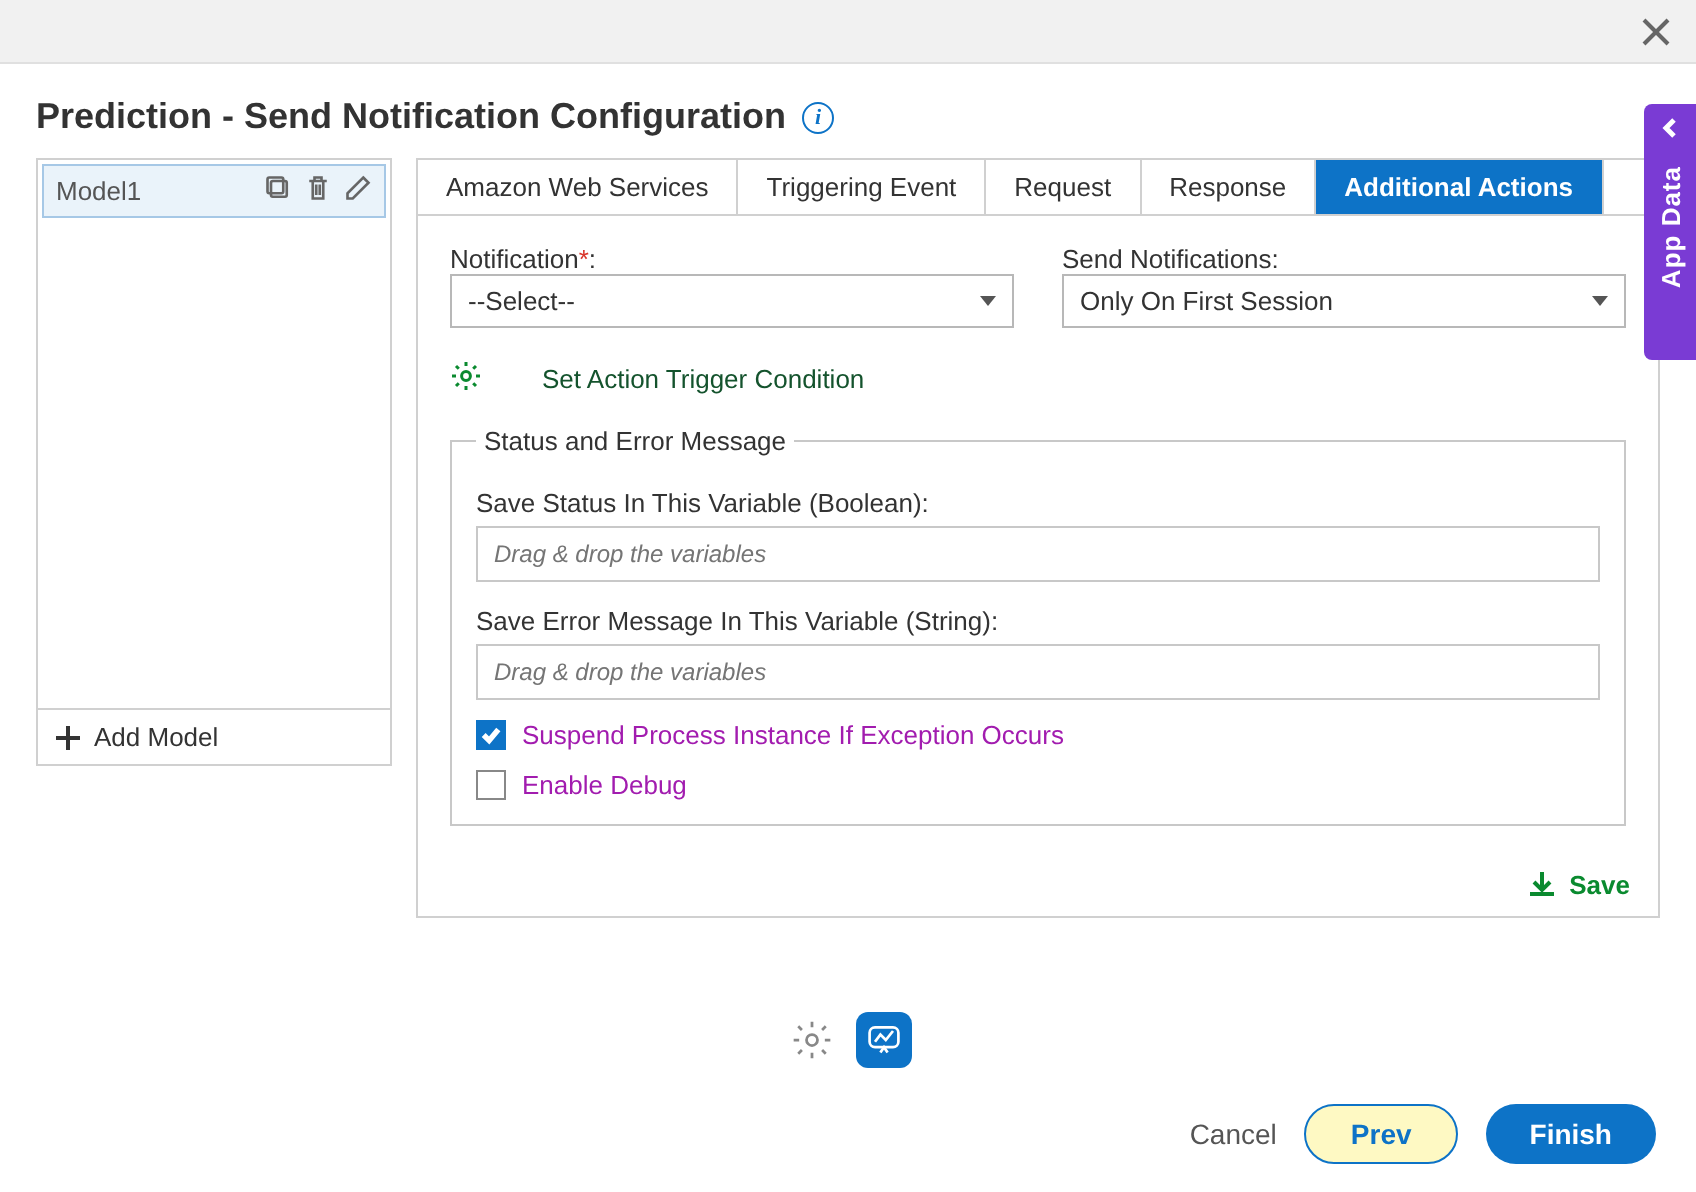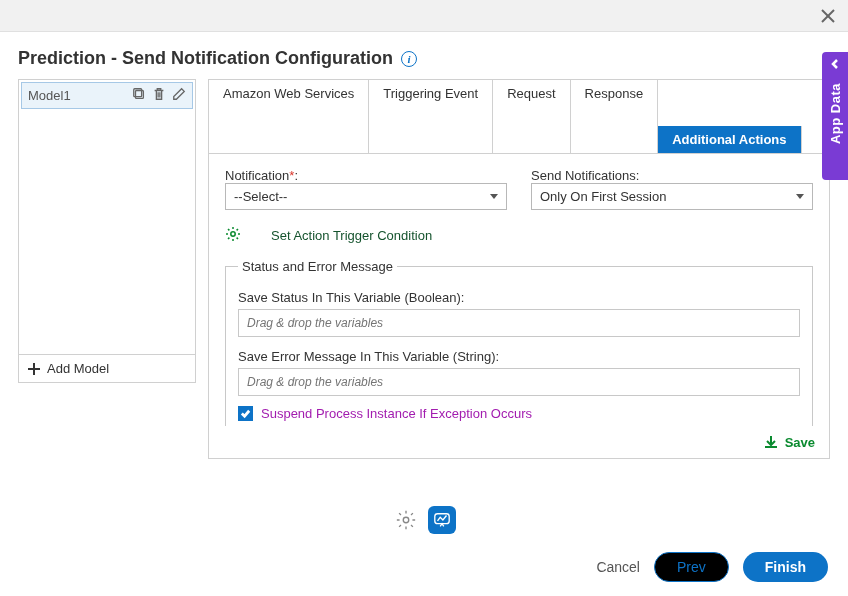--- a/index.html
+++ b/index.html
@@ -132,21 +132,20 @@
     font-size: 13px;
     color: #333;
     background: #fff;
     cursor: pointer;
   }
   .tab:first-child { border-left: none; }
   .tab.active {
     background: #0d73c7;
     color: #fff;
     font-weight: 600;
-    margin-top: 46px;
   }
 
   .panel-body {
     padding: 14px 16px 8px 16px;
     flex: 1;
     display: flex;
     flex-direction: column;
     overflow: hidden;
   }
 
@@ -286,26 +285,26 @@
     padding: 18px 20px 0 0;
   }
   .btn-text {
     color: #555;
     cursor: pointer;
     font-size: 14px;
   }
   .btn-outline {
     border: 1px solid #0d73c7;
     color: #0d73c7;
-    background: #000000;
+    background: #fef9c3;
     padding: 6px 22px;
     border-radius: 16px;
     cursor: pointer;
     font-size: 14px;
-    font-weight: 400;
+    font-weight: 700;
   }
   .btn-primary {
     background: #0d73c7;
     color: #fff;
     border: none;
     padding: 7px 22px;
     border-radius: 16px;
     cursor: pointer;
     font-size: 14px;
     font-weight: 700;

